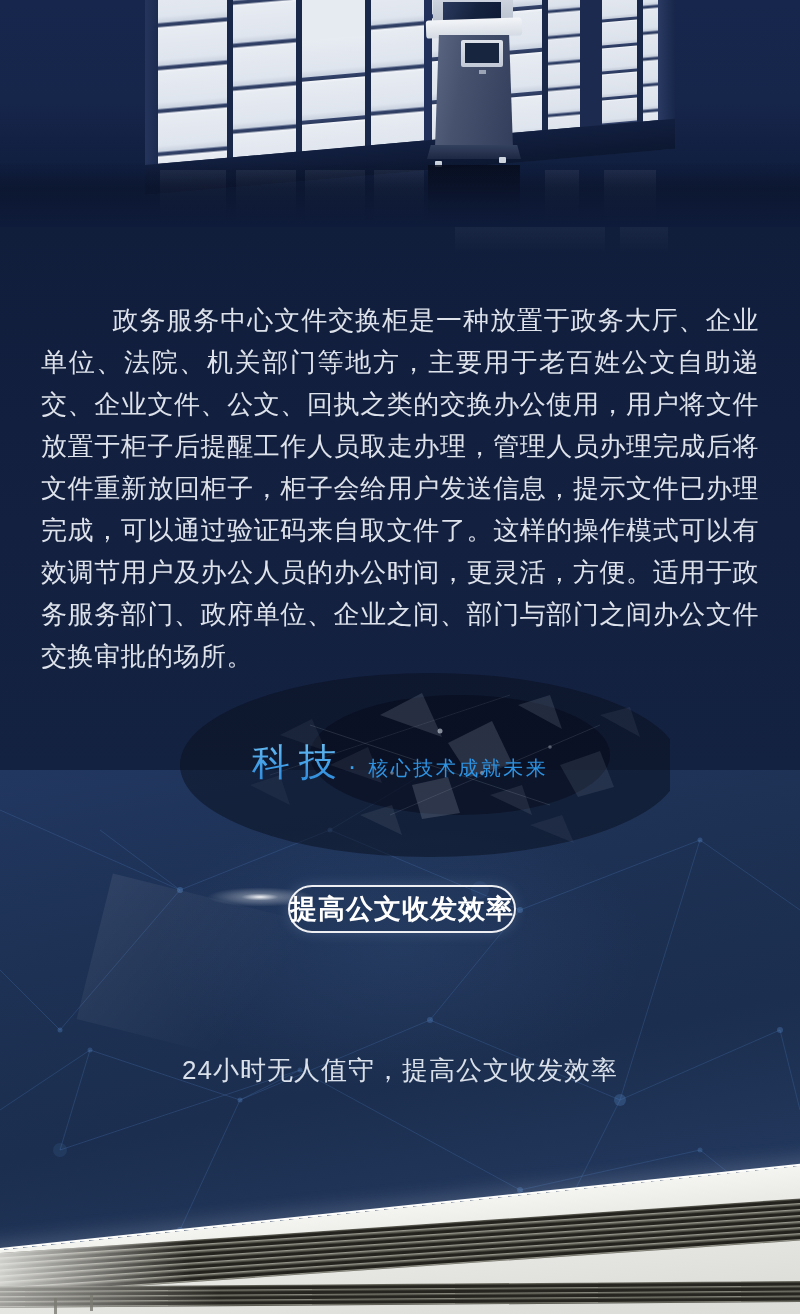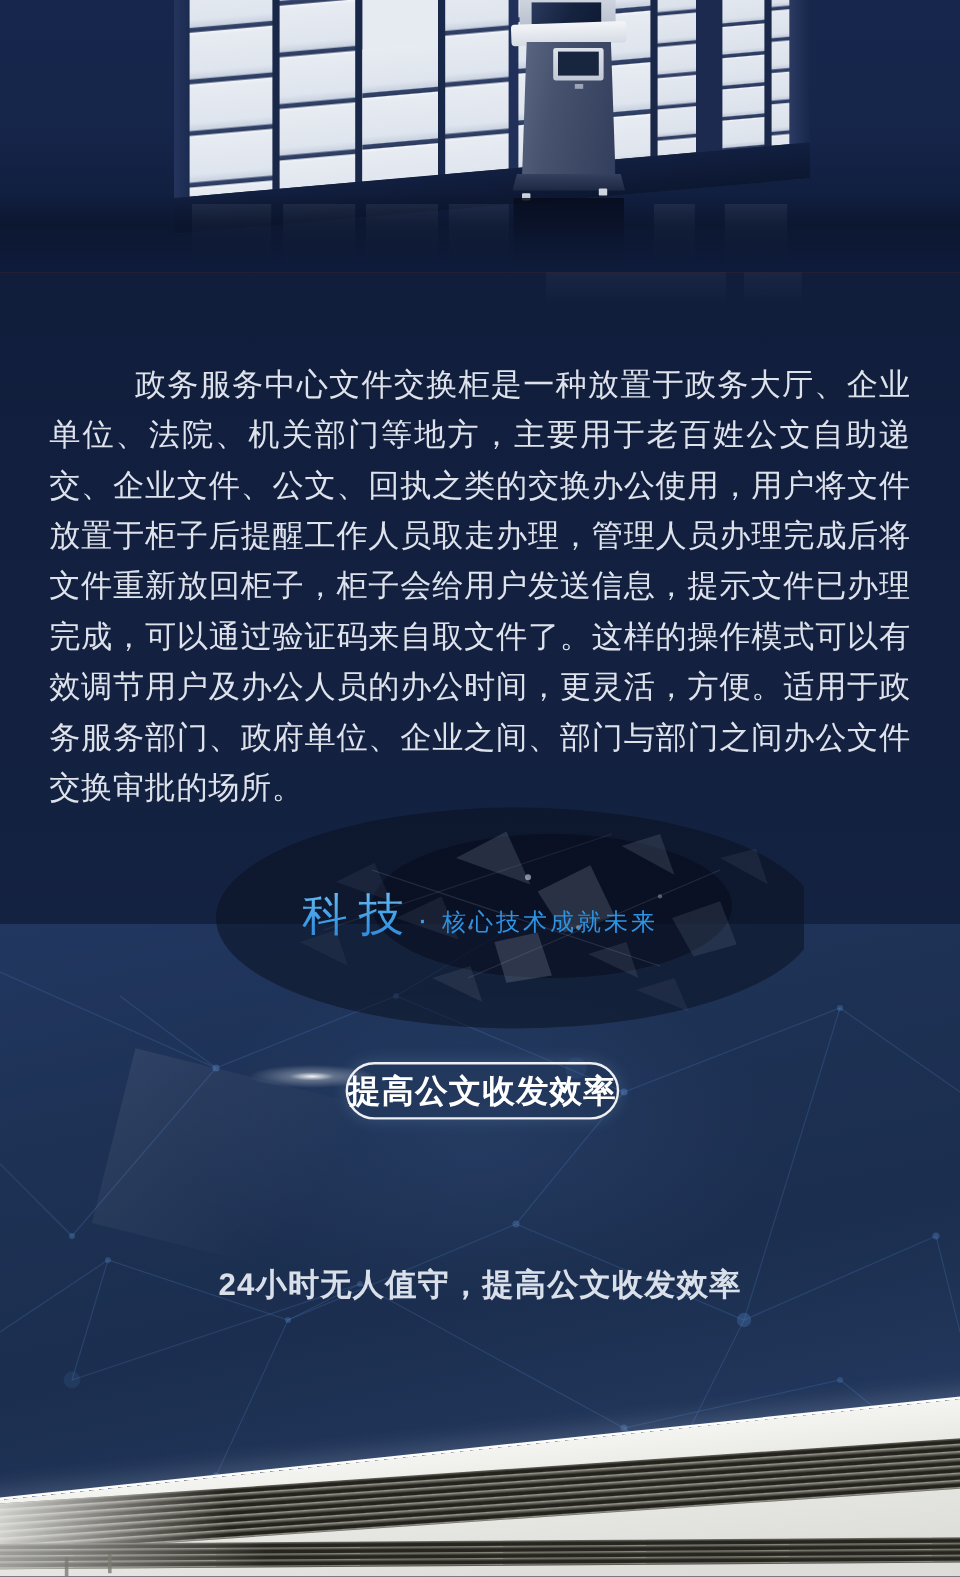--- a/index.html
+++ b/index.html
@@ -98,21 +98,21 @@
     background:radial-gradient(ellipse at 50% 50%,rgba(255,255,255,.95) 0%,rgba(255,255,255,.30) 22%,rgba(255,255,255,0) 62%);}
   .light-ray{position:absolute;left:90px;top:140px;width:320px;height:150px;z-index:4;
     background:linear-gradient(115deg,rgba(255,255,255,.07) 0%,rgba(255,255,255,0) 55%);
     transform:rotate(14deg);}
   .headline{position:absolute;left:0;top:176px;width:800px;text-align:center;z-index:5;
     font-size:53px;font-weight:700;letter-spacing:2px;
     background:linear-gradient(180deg,#f4d796 0%,#ecc67e 45%,#d9a95f 100%);
     -webkit-background-clip:text;background-clip:text;color:transparent;
     filter:drop-shadow(0 2px 2px rgba(8,12,26,.55));}
   .sublines{position:absolute;left:0;top:278px;width:800px;text-align:center;z-index:5;
-    color:#d9e0ea;font-size:26px;line-height:44px;letter-spacing:1px;font-weight:bold;}
+    color:#d9e0ea;font-size:26px;line-height:44px;letter-spacing:1px;}
   
   .cabinet{position:absolute;left:-20px;top:482px;width:960px;height:330px;
     transform:rotate(-6deg);transform-origin:0 0;
     background:linear-gradient(180deg,#f4f4f1 0px,#eaeae7 28px,#dededa 110px,#d3d3ce 100%);
     box-shadow:0 -2px 0 #fdfdfc,0 -8px 18px rgba(220,230,245,.18);}
   .vent{position:absolute;left:-10px;width:990px;transform-origin:0 0;}
   .vent-a{top:2px;height:42px;transform:rotate(2.1deg);
     background:repeating-linear-gradient(180deg,#6a695f 0px,#23221d 2px,#23221d 4px,#96958b 5px,#6a695f 6px);}
   .vent-a::after{content:'';position:absolute;inset:0;
     background:linear-gradient(90deg,#e9e9e6 0%,rgba(233,233,230,0) 22%);}

